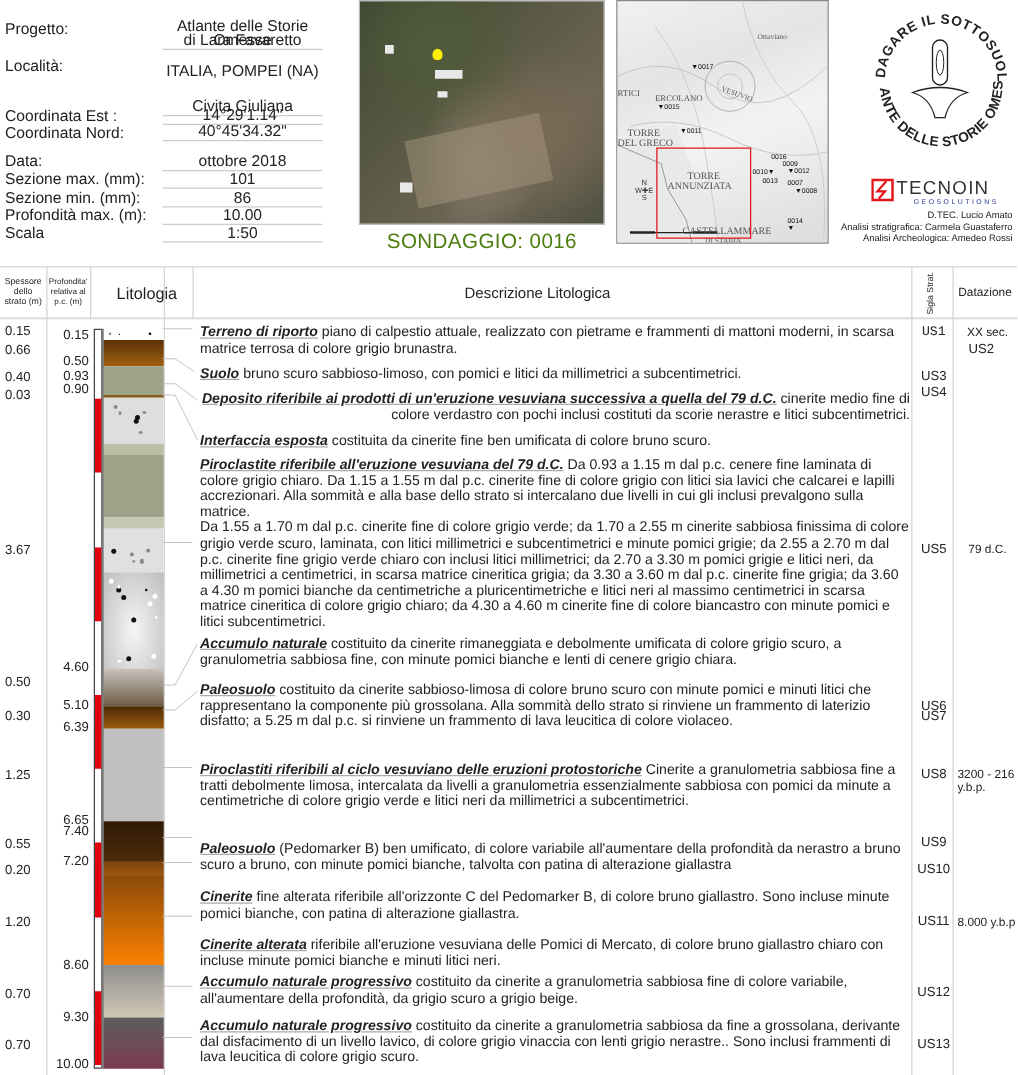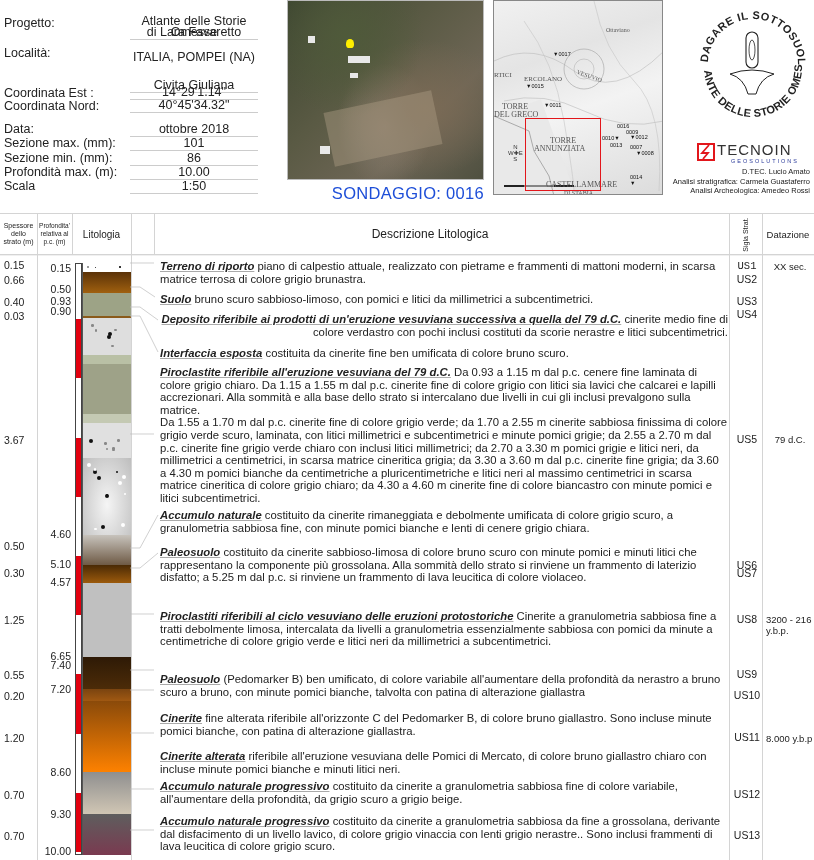--- a/index.html
+++ b/index.html
@@ -6,21 +6,21 @@
   body { width: 814px; height: 860px; background: #fff; font-family: "Liberation Sans", sans-serif; color: #222; position: relative; overflow: hidden; }
   .meta-label { position: absolute; left: 4px; font-size: 12.5px; color: #222; }
   .meta-val { position: absolute; left: 130px; width: 128px; text-align: center; font-size: 12.5px; line-height: 11px; border-bottom: 1px solid #ccc; padding-bottom: 1px; }
   .photo { position: absolute; left: 287px; top: 0; width: 197px; height: 180px; background:
       radial-gradient(ellipse at 30% 20%, #4f5a3a 0%, transparent 40%),
       radial-gradient(ellipse at 70% 60%, #7a6a55 0%, transparent 45%),
       radial-gradient(ellipse at 50% 70%, #8a7f70 0%, transparent 35%),
       linear-gradient(135deg, #3d4630 0%, #5a5a44 40%, #6e6656 70%, #4f5040 100%); border: 1px solid #bbb; }
   .photo .pin { position: absolute; left: 58px; top: 38px; width: 8px; height: 9px; background: #ffef00; border-radius: 50% 50% 40% 40%; }
   .photo .roof { position: absolute; background: #e8e8e8; }
-  .sond-title { position: absolute; left: 287px; top: 184px; width: 197px; text-align: right; font-size: 16.5px; color: #1d4ed8; letter-spacing: 0.3px; }
+  .sond-title { position: absolute; left: 287px; top: 184px; width: 197px; text-align: center; font-size: 16.5px; color: #4d7c0f; letter-spacing: 0.3px; }
   .map { position: absolute; left: 493px; top: 0; width: 170px; height: 195px; border: 1px solid #888; background:
       linear-gradient(160deg, #f1f1f1 0%, #e4e4e4 30%, #f3f3f3 55%, #dcdcdc 100%); overflow: hidden; }
   .map .sea { position: absolute; left: -20px; top: 110px; width: 90px; height: 120px; background: #e9e9e9; transform: rotate(-20deg); }
   .map .lbl { position: absolute; font-family: "Liberation Serif", serif; color: #555; font-size: 7px; line-height: 7px; }
   .map .pt { position: absolute; font-size: 5.5px; color: #111; line-height: 6px; }
   .map .redbox { position: absolute; left: 31px; top: 117px; width: 76px; height: 73px; border: 1px solid #e2161b; }
   .logo-circle { position: absolute; left: 690px; top: 2px; width: 125px; height: 125px; }
   .tecno { position: absolute; left: 697px; top: 140px; }
   .credits { position: absolute; right: 4px; top: 167px; text-align: right; font-size: 7.5px; line-height: 9.5px; color: #222; }
   
@@ -159,21 +159,21 @@
       <div>strato (m)</div>
     </div>
 </div>
 <div class="hcell" style="left:37px;width:35px;font-size:6.5px;line-height:8px">
   <div>
       <div>Profondita'</div>
       <div>relativa al</div>
       <div>p.c.  (m)</div>
     </div>
 </div>
-<div class="hcell" style="left:72px;width:59px;font-size:10px">Litologia</div>
+<div class="hcell" style="left:88px;width:59px;font-size:13px">Litologia</div>
 <div class="hcell" style="left:131px;width:598px;font-size:12px">Descrizione Litologica</div>
 <div class="hcell" style="left:729px;width:33px">
   <div style="transform:rotate(-90deg);font-size:7px;white-space:nowrap">Sigla Strat.</div>
 </div>
 <div class="hcell" style="left:762px;width:52px;font-size:9.5px">Datazione</div>
 
 <div id="thick-col"></div>
 
 <div id="depth-col"></div>
 
@@ -273,42 +273,42 @@
 <div class="num" style="left: 4px; top: 690px;">0.20</div>
 <div class="num" style="left: 4px; top: 732px;">1.20</div>
 <div class="num" style="left: 4px; top: 789px;">0.70</div>
 <div class="num" style="left: 4px; top: 830px;">0.70</div>
 <div class="depth" style="top: 263px;">0.15</div>
 <div class="depth" style="top: 284px;">0.50</div>
 <div class="depth" style="top: 306px;">0.90</div>
 <div class="depth" style="top: 296px;">0.93</div>
 <div class="depth" style="top: 529px;">4.60</div>
 <div class="depth" style="top: 559px;">5.10</div>
-<div class="depth" style="top: 577px;">4.57</div>
+<div class="depth" style="top: 577px;">6.39</div>
 <div class="depth" style="top: 651px;">6.65</div>
 <div class="depth" style="top: 684px;">7.20</div>
 <div class="depth" style="top: 660px;">7.40</div>
 <div class="depth" style="top: 767px;">8.60</div>
 <div class="depth" style="top: 809px;">9.30</div>
 <div class="depth" style="top: 846px;">10.00</div>
 <div class="desc" style="top: 260px;"><b>Terreno di riporto</b><span> piano di calpestio attuale, realizzato con pietrame e frammenti di mattoni moderni, in scarsa matrice terrosa di colore grigio brunastra.</span></div>
 <div class="desc" style="top: 293px;"><b>Suolo</b><span> bruno scuro sabbioso-limoso, con pomici e litici da millimetrici a subcentimetrici.</span></div>
 <div class="desc" style="top: 313px; text-align: right;"><b>Deposito riferibile ai prodotti di un'eruzione vesuviana successiva a quella del 79 d.C.</b><span> cinerite medio fine di colore verdastro con pochi inclusi costituti da scorie nerastre e litici subcentimetrici.</span></div>
 <div class="desc" style="top: 347px;"><b>Interfaccia esposta</b><span> costituita da cinerite fine ben umificata di colore bruno scuro.</span></div>
 <div class="desc" style="top: 366px;"><b>Piroclastite riferibile all'eruzione vesuviana del 79 d.C.</b><span>  Da 0.93 a 1.15 m dal p.c. cenere fine laminata di colore grigio chiaro. Da 1.15 a 1.55 m dal p.c. cinerite fine di colore grigio con litici sia lavici che calcarei e lapilli accrezionari. Alla sommità e alla base dello strato si intercalano due livelli in cui gli inclusi prevalgono sulla matrice.</span><div>Da 1.55 a 1.70 m dal p.c. cinerite fine di colore grigio verde; da 1.70 a 2.55 m cinerite sabbiosa finissima di colore grigio verde scuro, laminata, con litici millimetrici e subcentimetrici e minute pomici grigie; da 2.55 a 2.70 m dal p.c. cinerite fine grigio verde chiaro con inclusi litici millimetrici; da 2.70 a 3.30 m pomici grigie e litici neri, da millimetrici a centimetrici, in scarsa matrice cineritica grigia; da 3.30 a 3.60 m dal p.c. cinerite fine grigia; da 3.60 a 4.30 m pomici bianche da centimetriche a pluricentimetriche e litici neri al massimo centimetrici in scarsa matrice cineritica di colore grigio chiaro; da 4.30 a 4.60 m cinerite fine di colore biancastro con minute pomici e litici subcentimetrici.</div></div>
 <div class="desc" style="top: 509px;"><b>Accumulo naturale</b><span> costituito da cinerite rimaneggiata e debolmente umificata di colore grigio scuro, a granulometria sabbiosa fine, con minute pomici bianche e lenti di cenere grigio chiara.</span></div>
 <div class="desc" style="top: 546px;"><b>Paleosuolo</b><span> costituito da cinerite sabbioso-limosa di colore bruno scuro con minute pomici e minuti litici che rappresentano la componente più grossolana. Alla sommità dello strato si rinviene un frammento di laterizio disfatto; a 5.25 m dal p.c. si rinviene un frammento di lava leucitica di colore violaceo.</span></div>
 <div class="desc" style="top: 610px;"><b>Piroclastiti riferibili al ciclo vesuviano delle eruzioni protostoriche</b><span> Cinerite a granulometria sabbiosa fine a tratti debolmente limosa, intercalata da livelli a granulometria essenzialmente sabbiosa con pomici da minute a centimetriche di colore grigio verde e litici neri da millimetrici a subcentimetrici.</span></div>
 <div class="desc" style="top: 673px;"><b>Paleosuolo</b><span> (Pedomarker B) ben umificato, di colore variabile all'aumentare della profondità da nerastro a bruno scuro a bruno, con minute pomici bianche, talvolta con patina di alterazione giallastra</span></div>
 <div class="desc" style="top: 712px;"><b>Cinerite</b><span> fine alterata riferibile all'orizzonte C del Pedomarker B,  di colore bruno giallastro. Sono incluse minute pomici bianche, con patina di alterazione giallastra.</span></div>
 <div class="desc" style="top: 750px;"><b>Cinerite alterata</b><span> riferibile all'eruzione vesuviana delle Pomici di Mercato, di colore bruno giallastro chiaro con incluse minute pomici bianche e minuti litici neri.</span></div>
 <div class="desc" style="top: 780px;"><b>Accumulo naturale progressivo</b><span> costituito da cinerite a granulometria sabbiosa fine di colore variabile, all'aumentare della profondità, da grigio scuro a grigio beige.</span></div>
 <div class="desc" style="top: 815px;"><b>Accumulo naturale progressivo</b><span> costituito da cinerite a granulometria sabbiosa da fine a grossolana, derivante dal disfacimento di un livello lavico, di colore grigio vinaccia con lenti grigio nerastre.. Sono inclusi frammenti di lava leucitica di colore grigio scuro.</span></div>
 <div class="sigla" style="top: 261px; font-family: Liberation Mono, monospace;">US1</div>
-<div class="sigla" style="top: 274px;">US2</div>
+<div class="sigla" style="top: 274px; margin-left: 38px;">US2</div>
 <div class="sigla" style="top: 296px;">US3</div>
 <div class="sigla" style="top: 309px;">US4</div>
 <div class="sigla" style="top: 434px;">US5</div>
 <div class="sigla" style="top: 560px;">US6</div>
 <div class="sigla" style="top: 568px;">US7</div>
 <div class="sigla" style="top: 614px;">US8</div>
 <div class="sigla" style="top: 669px;">US9</div>
 <div class="sigla" style="top: 690px;">US10</div>
 <div class="sigla" style="top: 732px;">US11</div>
 <div class="sigla" style="top: 789px;">US12</div>

